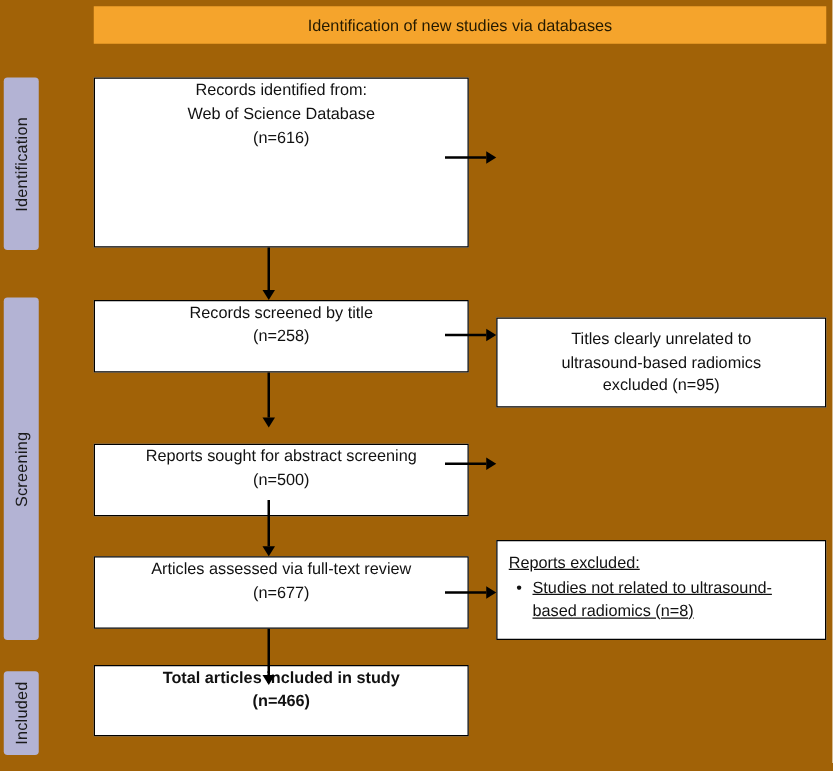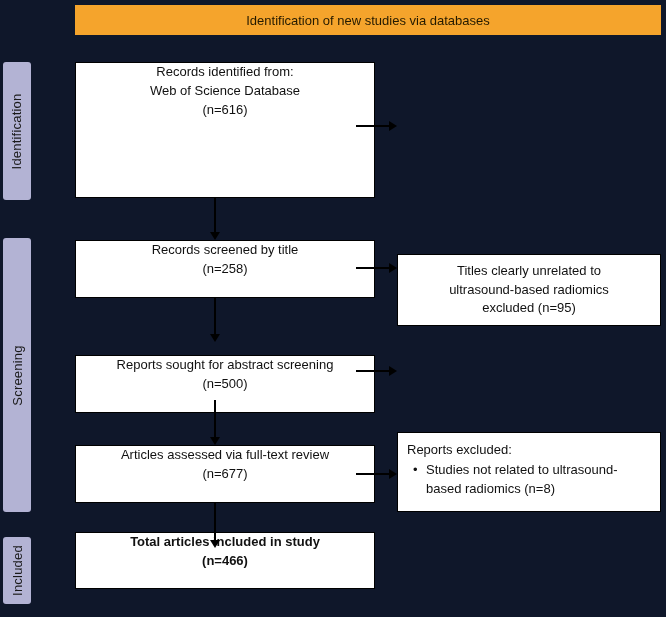--- a/index.html
+++ b/index.html
@@ -2,21 +2,21 @@
 <html style="--banner-bg: #F5A42C; --banner-text: #241a00; --sidebar-bg: #B3B3D4; --sidebar-text: #1a1a1a; --box-border: #000000; --arrow: #000000;"><head>
 <meta charset="utf-8">
 <style>
   * { margin:0; padding:0; box-sizing:border-box; }
   html,body { background:#ffffff; }
   body { font-family:"Liberation Sans", sans-serif; }
 
   .canvas {
     position:relative;
     width:666px; height:617px;
-    background:#0f172a;
+    background:#a16207;
     color:#111111;
     font-size:13px;
     overflow:hidden;
   }
 
   
   .banner {
     position:absolute; left:75px; top:5px; width:586px; height:30px;
     background:var(--banner-bg, #F5A42C);
     color:var(--banner-text, #241a00);
@@ -55,21 +55,21 @@
   .lb1 { top:62px;  height:136px; }
   .lb2 { top:240px; height:58px; }
   .lb3 { top:355px; height:58px; }
   .lb4 { top:445px; height:58px; }
   .lb5 { top:532px; height:57px;font-weight:bold; }
 
   .right-box { left:397px; width:264px; }
   .rb1 { top:62px;  height:140px; padding:8px 10px; }
   .rb2 { top:232px; height:72px;  display:flex; align-items:center; justify-content:center; text-align:center;margin-top:22px; }
   .rb3 { top:322px; height:98px;  display:flex; align-items:center; justify-content:center; text-align:center; }
-  .rb4 { top:432px; height:80px;  padding:7px 9px; }
+  .rb4 { top:432px; height:80px;  padding:7px 9px;text-decoration:underline; }
 
   .box-title { line-height:1.5; }
   .bullets { list-style:none; margin-left:6px; }
   .bullets li {
     position:relative; padding-left:13px; line-height:1.5;
   }
   .bullets li::before { content:"•"; position:absolute; left:0; }
 
   
   .vline {

